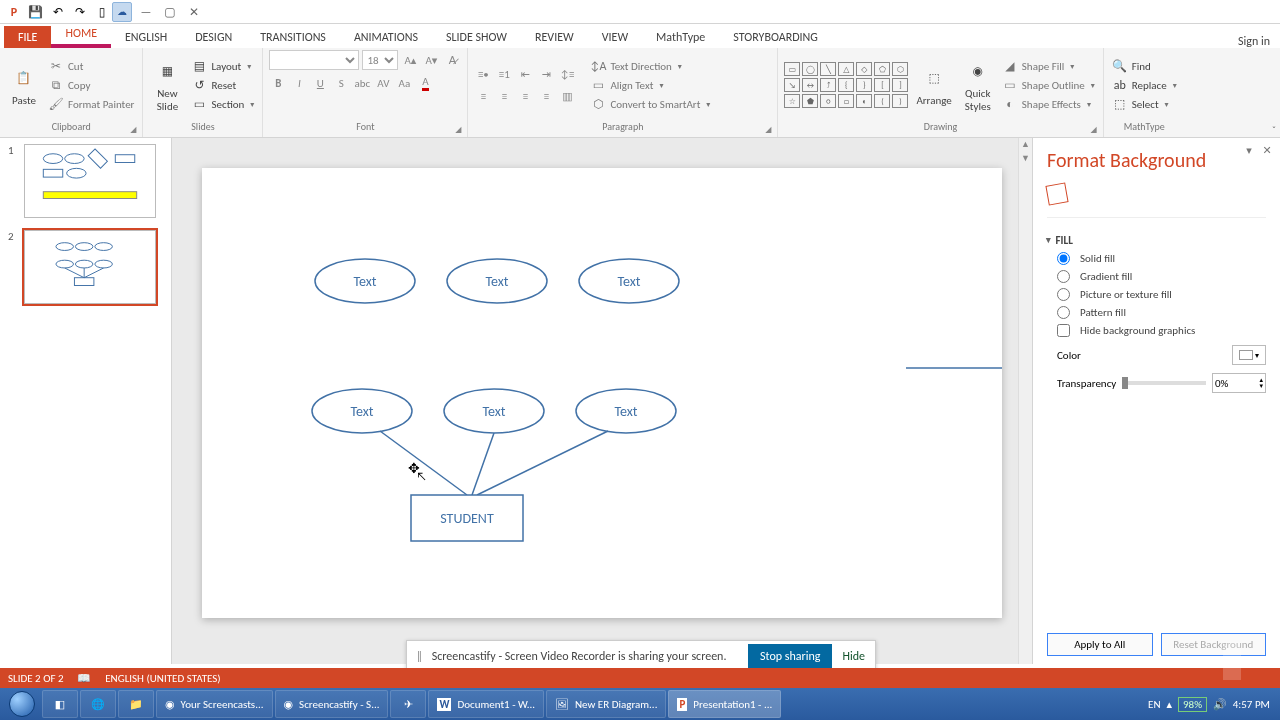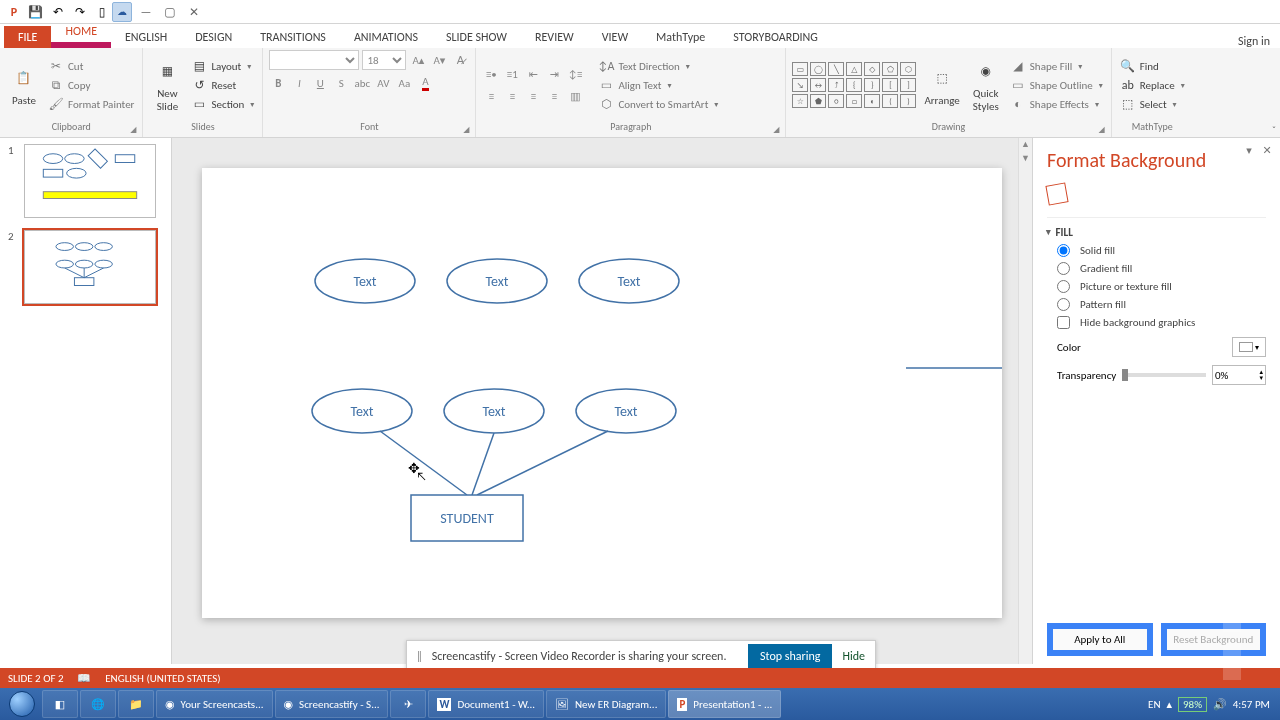--- a/index.html
+++ b/index.html
@@ -10,21 +10,21 @@
 .titlebar .qat { display: flex; align-items: center; gap: 2px; padding-left: 4px; }
 .titlebar .qat-btn { width: 20px; height: 20px; display: flex; align-items: center; justify-content: center; cursor: pointer; }
 .titlebar .title { flex: 1; text-align: center; color: #777; font-size: 12px; }
 .titlebar .winctl { display: flex; gap: 4px; padding-right: 6px; align-items: center; }
 .titlebar .winctl div { width: 20px; height: 20px; display: flex; align-items: center; justify-content: center; cursor: pointer; color: #666; }
 
 
 .ribbon-tabs { height: 24px; display: flex; align-items: flex-end; background: #fff; padding-left: 4px; }
 .ribbon-tabs .file { background: #d24726; color: #fff; padding: 4px 14px; font-size: 12px; cursor: pointer; }
 .ribbon-tabs .tab { padding: 4px 14px; font-size: 12px; color: #444; cursor: pointer; }
-.ribbon-tabs .tab.active { color: #d24726; border-bottom: 6px solid #be185d; }
+.ribbon-tabs .tab.active { color: #d24726; border-bottom: 4px solid #be185d; }
 .ribbon-tabs .signin { margin-left: auto; padding-right: 10px; color: #444; font-size: 12px; }
 
 
 .ribbon { height: 90px; background: #f5f5f5; border-bottom: 1px solid #d4d4d4; display: flex; }
 .rgroup { border-right: 1px solid #e0e0e0; padding: 2px 6px; display: flex; flex-direction: column; justify-content: space-between; }
 .rgroup .label { text-align: center; font-size: 10px; color: #777; padding-bottom: 2px; position: relative; }
 .rgroup .label .dlg { position: absolute; right: 0; bottom: 1px; font-size: 8px; color: #888; }
 .rgroup .body { flex: 1; display: flex; align-items: center; gap: 4px; }
 .vbtn { display: flex; flex-direction: column; align-items: center; gap: 2px; padding: 2px 4px; cursor: pointer; font-size: 11px; color: #444; }
 .mbtn { display: flex; align-items: center; gap: 4px; font-size: 11px; color: #777; cursor: default; padding: 1px 2px; }
@@ -49,33 +49,33 @@
 .slide { width: 800px; height: 450px; background: #fff; box-shadow: 0 2px 8px rgba(0,0,0,0.25); position: relative; }
 .slide svg { position: absolute; top: 0; left: 0; }
 
 
 .fmt-pane { width: 248px; border-left: 1px solid #d4d4d4; background: #fff; padding: 10px 14px; position: relative; }
 .fmt-pane h2 { font-size: 20px; font-weight: 300; color: #d24726; margin-bottom: 8px; }
 .fmt-pane .close { position: absolute; right: 6px; top: 6px; display:flex; gap:4px; }
 .fmt-pane .close div { width:14px; height:14px; cursor:pointer; color:#777; text-align:center; font-size:11px; }
 .fmt-pane .icon-row { padding: 4px 0 10px; border-bottom: 1px solid #eee; }
 .fmt-pane .bucket { width:20px; height:20px; border:1px solid #d24726; transform: rotate(-10deg); display:inline-block; position:relative; }
-.fmt-sec { margin-top: 8px; }
+.fmt-sec { margin-top: 16px; }
 .fmt-sec .hdr { font-size: 11px; font-weight: 600; color: #444; cursor: pointer; }
 .fmt-sec .hdr::before { content: "▸"; display:inline-block; transform: rotate(90deg); margin-right:4px; font-size:9px; color:#666;}
 .fmt-opt { display: flex; align-items: center; gap: 10px; font-size: 11px; color: #444; margin: 5px 0 5px 10px; }
 .fmt-opt input { margin: 0; }
 .fmt-row { display: flex; align-items: center; justify-content: space-between; margin: 8px 0 8px 10px; font-size: 11px; }
 .color-drop { width: 34px; height: 20px; border: 1px solid #bbb; background:#fff; display:flex; align-items:center; justify-content:center; gap:2px; cursor:pointer; }
 .color-drop .sw { width:14px; height:10px; background:#fff; border:1px solid #999;}
 .spin { width: 54px; height: 20px; border: 1px solid #bbb; display:flex; align-items:center; justify-content:space-between; padding:0 2px; font-size:11px; }
 .slider { flex:1; margin:0 6px; height:4px; background:#ddd; position:relative; }
 .slider .h { position:absolute; left:0; top:-4px; width:6px; height:12px; background:#888;}
 .fmt-pane .btns { position: absolute; bottom: 8px; left: 14px; right: 14px; display: flex; gap: 8px; }
-.fmt-pane .btns button { flex:1; padding: 4px; font-size: 11px; border:6px solid #3b82f6; background:#fafafa; cursor:pointer; }
+.fmt-pane .btns button { flex:1; padding: 4px; font-size: 11px; border:1px solid #3b82f6; background:#fafafa; cursor:pointer; }
 .fmt-pane .btns button:disabled { color:#aaa; cursor:default; }
 
 
 .share-bar { position: absolute; left: 406px; bottom: 48px; width: 470px; height: 32px; background: #fff; border: 1px solid #ccc; box-shadow: 0 1px 4px rgba(0,0,0,0.2); display: flex; align-items: center; padding: 0 10px; font-size: 12px; gap: 10px; }
 .share-bar .msg { flex:1; color:#444; }
 .share-bar .stop { background: #0369a1; color:#fff; padding: 5px 12px; border:none; cursor:pointer; font-size:12px; }
 .share-bar .hide { color:#14532d; cursor:pointer; font-size:12px; }
 
 
 .statusbar { position: absolute; bottom: 32px; left: 0; right: 0; height: 20px; background: #d24726; color: #fff; display: flex; align-items: center; font-size: 11px; padding: 0 8px; gap: 14px; }
@@ -91,21 +91,21 @@
 .taskbar .tray { margin-left:auto; display:flex; align-items:center; gap:6px; color:#fff; font-size:11px; padding-right:6px; }
 .taskbar .start { width:36px; height:28px; display:flex; align-items:center; justify-content:center; }
 .orb { width:26px; height:26px; border-radius:50%; background: radial-gradient(circle at 30% 30%, #9fd0ff, #1e5aa8); border:1px solid #0b3a74;}
 
 
 .shape-gal { display:grid; grid-template-columns: repeat(7, 16px); grid-template-rows: repeat(3, 14px); gap:2px; }
 .shape-gal div { border:1px solid #888; font-size:8px; display:flex; align-items:center; justify-content:center; color:#666;}
 
 .dd { font-size:8px; color:#777; margin-left:2px;}
 select.fontbox { height:20px; border:1px solid #ccc; background:#fff; font-size:11px; color:#888;}
-.fontbox.name{width:90px;} .fontbox.size{width:44px;}
+.fontbox.name{width:90px;} .fontbox.size{width:36px;}
 .tbicon { width:18px; height:18px; border:1px solid transparent; display:inline-flex; align-items:center; justify-content:center; font-size:11px; color:#888; cursor:default;}
 .cloud-badge{ width:46px; height:16px; background:#c5d9ef; border:1px solid #8eb4dc; border-radius:2px; display:flex; align-items:center; justify-content:center; }
 </style>
 </head>
 <body>
 
 <div class="titlebar">
   <div class="qat">
     <div class="qat-btn">
         <span style="color:#d24726;font-weight:bold">P</span>

